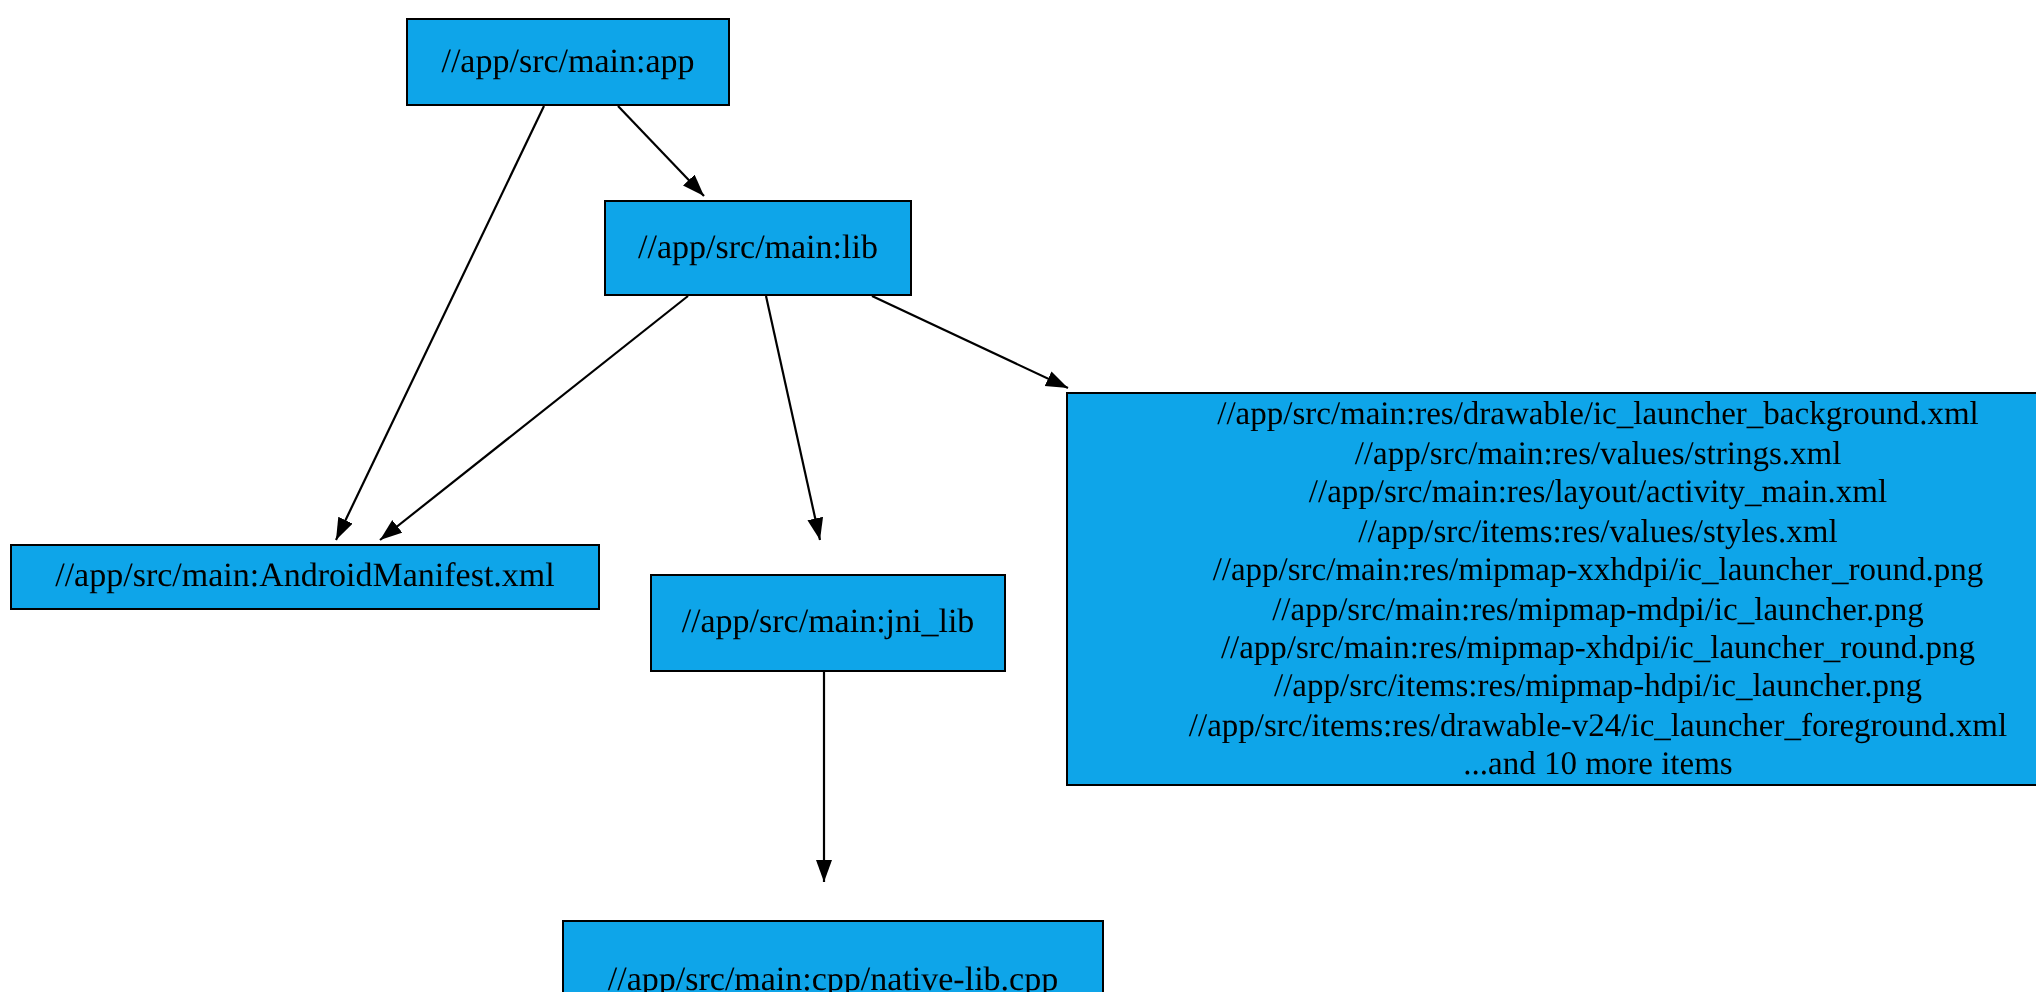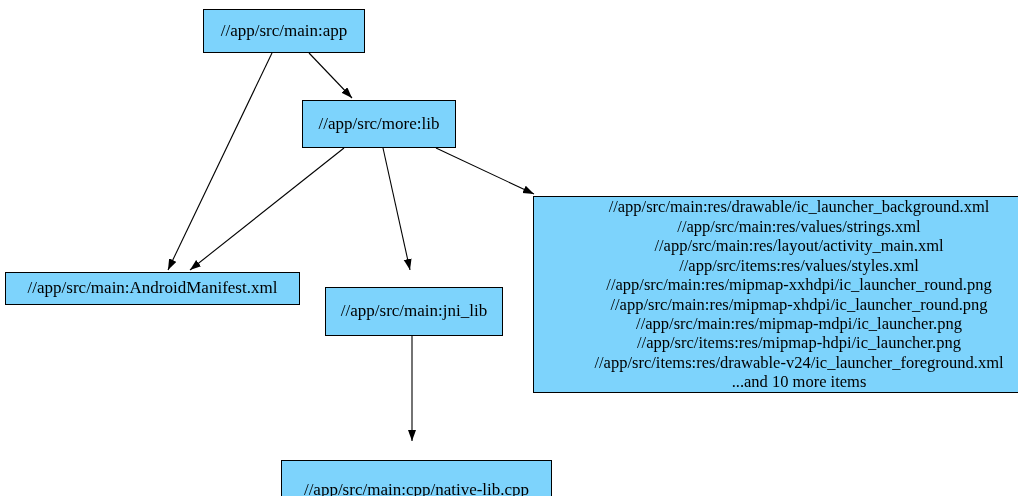--- a/index.html
+++ b/index.html
@@ -25,21 +25,21 @@
     z-index: 1;
   }
   .edges line {
     stroke: #000000;
     stroke-width: 1.1;
   }
   .node {
     position: absolute;
     box-sizing: border-box;
     border: 1px solid #000000;
-    background: #7dd3fc;
+    background: #0ea5e9;
     display: flex;
     align-items: center;
     justify-content: center;
     text-align: left;
     font-size: 17px;
     line-height: 1.1;
     white-space: nowrap;
     z-index: 2;
   }
   .node.multi {
@@ -68,39 +68,39 @@
     <line x1="383" y1="148" x2="410" y2="270" marker-end="url(#arrow)"></line>
     <line x1="436" y1="148" x2="534" y2="194" marker-end="url(#arrow)"></line>
     <line x1="412" y1="321" x2="412" y2="441" marker-end="url(#arrow)"></line>
   </svg>
 
   <div class="node" style="left:203px; top:9px; width:162px; height:44px;">
     <span>//app/src/main:app</span>
   </div>
 
   <div class="node" style="left:302px; top:100px; width:154px; height:48px;">
-    <span>//app/src/more:lib</span>
+    <span>//app/src/main:lib</span>
   </div>
 
   <div class="node" style="left:5px; top:272px; width:295px; height:33px;">
     <span>//app/src/main:AndroidManifest.xml</span>
   </div>
 
   <div class="node" style="left:325px; top:272px; width:178px; height:49px;margin-top:15px;">
     <span>//app/src/main:jni_lib</span>
   </div>
 
   <div class="node multi" style="left:533px; top:196px; width:532px; height:197px;">
     <div class="res-line">//app/src/main:res/drawable/ic_launcher_background.xml</div>
     <div class="res-line">//app/src/main:res/values/strings.xml</div>
     <div class="res-line">//app/src/main:res/layout/activity_main.xml</div>
     <div class="res-line">//app/src/items:res/values/styles.xml</div>
     <div class="res-line">//app/src/main:res/mipmap-xxhdpi/ic_launcher_round.png</div>
+    <div class="res-line">//app/src/main:res/mipmap-mdpi/ic_launcher.png</div>
     <div class="res-line">//app/src/main:res/mipmap-xhdpi/ic_launcher_round.png</div>
-    <div class="res-line">//app/src/main:res/mipmap-mdpi/ic_launcher.png</div>
     <div class="res-line">//app/src/items:res/mipmap-hdpi/ic_launcher.png</div>
     <div class="res-line">//app/src/items:res/drawable-v24/ic_launcher_foreground.xml</div>
     <div class="res-line">...and 10 more items</div>
   </div>
 
   <div class="node" style="left:281px; top:460px; width:271px; height:60px;">
     <span>//app/src/main:cpp/native-lib.cpp</span>
   </div>
 
 </div>

